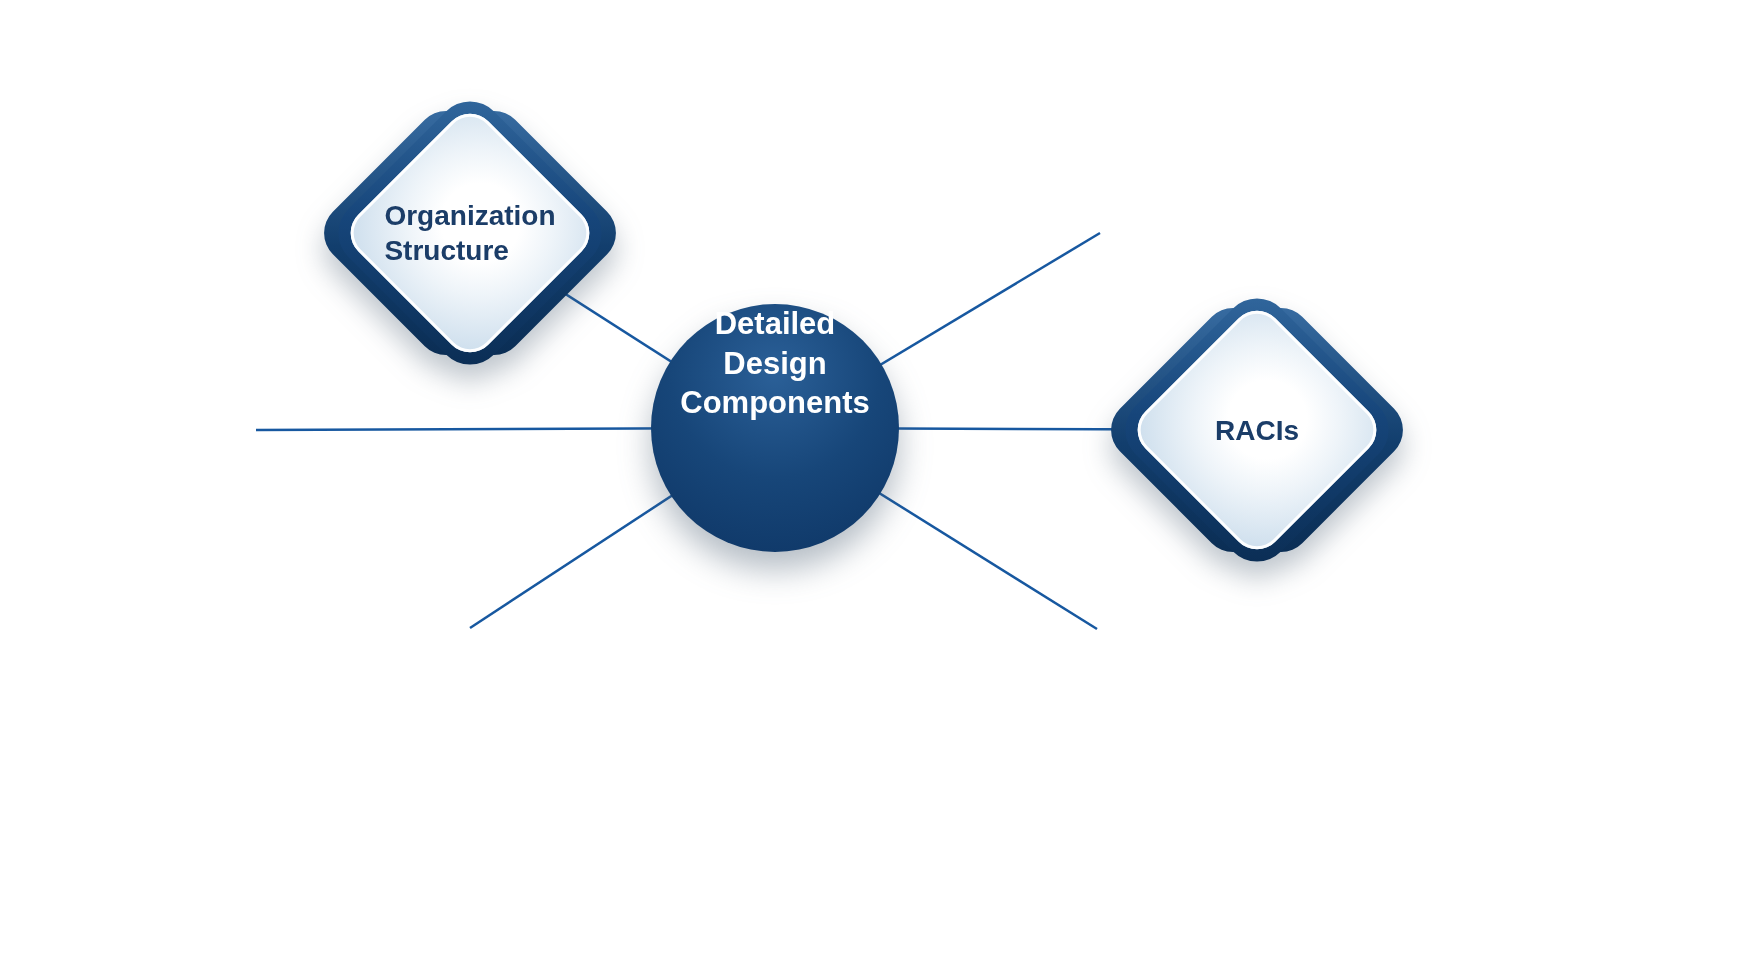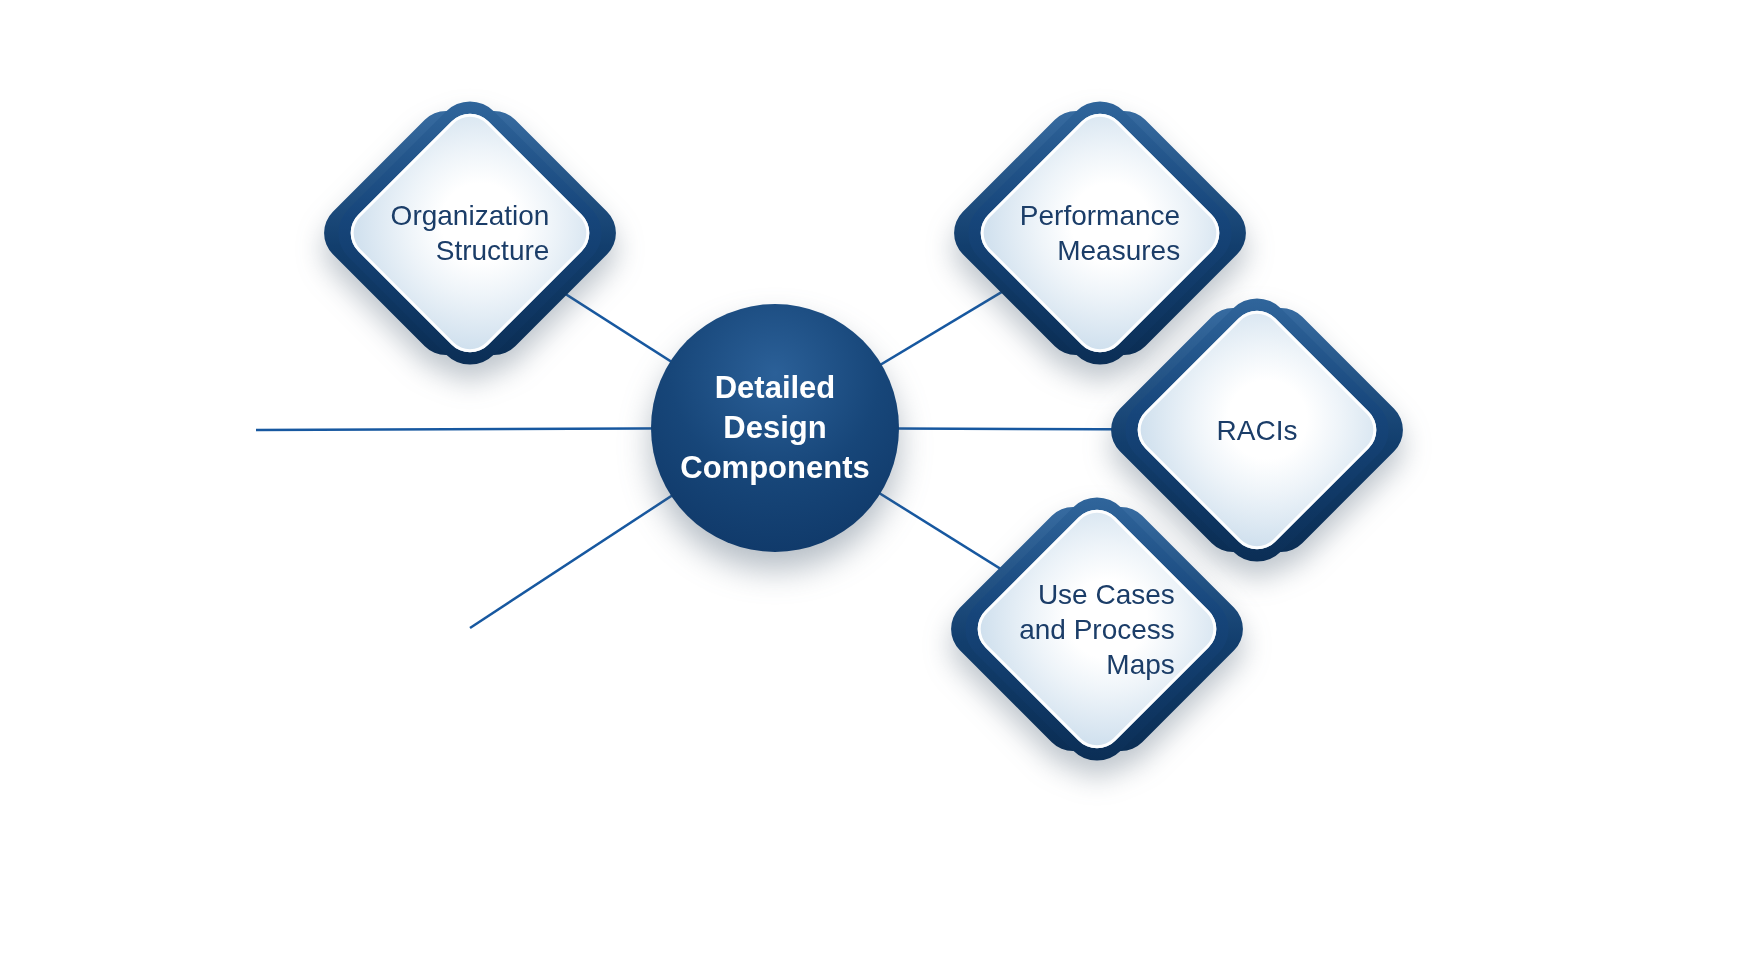--- a/index.html
+++ b/index.html
@@ -64,41 +64,40 @@
     background: radial-gradient(circle at 50% 42%, #ffffff 28%, #eef4f9 52%, #c8dbeb 100%);
     box-shadow: inset 0 0 0 3px rgba(255,255,255,0.95);
   }
   .node .label {
     position: absolute;
     inset: 0;
     z-index: 3;
     display: flex;
     align-items: center;
     justify-content: center;
-    text-align: right;
+    text-align: left;
     font-size: 28px;
-    font-weight: normal;
+    font-weight: bold;
     line-height: 1.25;
     color: #1b3d68;
     white-space: pre-line;
     padding: 0 50px;
   }
 
   
   .center-circle {
     position: absolute;
     width: 248px; height: 248px;
     margin-left: -124px;
     margin-top: -124px;
     border-radius: 50%;
     background: radial-gradient(circle at 50% 28%, #2b6098 0%, #174679 48%, #0d3463 100%);
     z-index: 2;
     filter: drop-shadow(0 18px 16px rgba(70, 90, 110, 0.4));
     display: flex;
-    align-items: center;
     justify-content: center;
   }
   .center-circle .label {
     text-align: center;
     font-size: 31px;
     font-weight: bold;
     line-height: 1.28;
     color: #ffffff;
     white-space: pre-line;
     padding: 0 18px;
@@ -130,51 +129,32 @@
   <div class="node pos-org">
     <div class="diamond-wrap">
       <div class="echo echo-l"></div>
       <div class="echo echo-r"></div>
       <div class="diamond"></div>
     </div>
     <div class="label">Organization
 Structure</div>
   </div>
 
-  <div class="node pos-perf">
-    <div class="diamond-wrap">
-      <div class="echo echo-l"></div>
-      <div class="echo echo-r"></div>
-      <div class="diamond"></div>
-    </div>
-    <div class="label">Performance
-Measures</div>
-  </div>
 
 
   <div class="node pos-raci">
     <div class="diamond-wrap">
       <div class="echo echo-l"></div>
       <div class="echo echo-r"></div>
       <div class="diamond"></div>
     </div>
     <div class="label">RACIs</div>
   </div>
 
 
-  <div class="node pos-use">
-    <div class="diamond-wrap">
-      <div class="echo echo-l"></div>
-      <div class="echo echo-r"></div>
-      <div class="diamond"></div>
-    </div>
-    <div class="label">Use Cases
-and Process
-Maps</div>
-  </div>
 
   <div class="center-circle pos-center">
     <div class="label">Detailed
 Design
 Components</div>
   </div>
 
 </div>
 
 </body></html>

